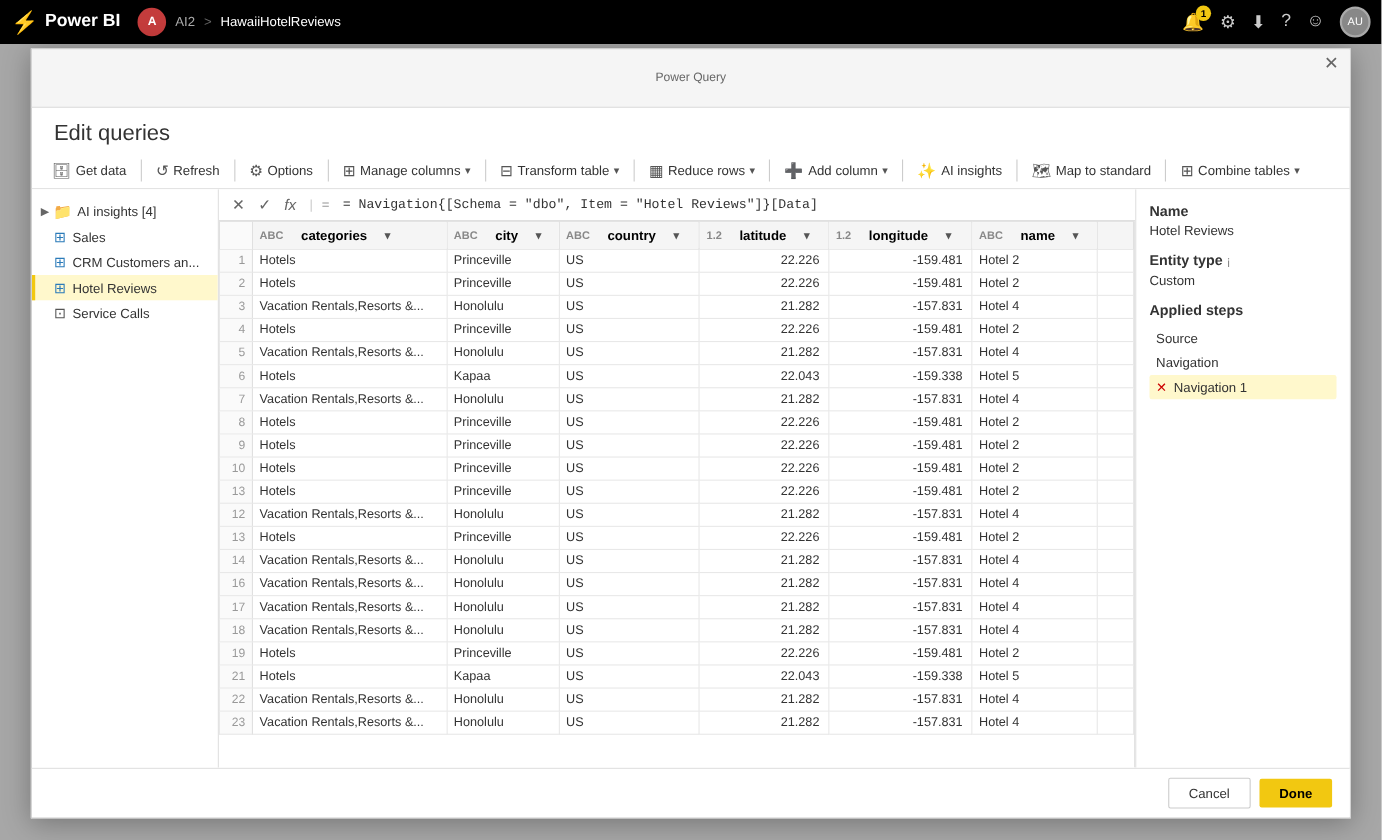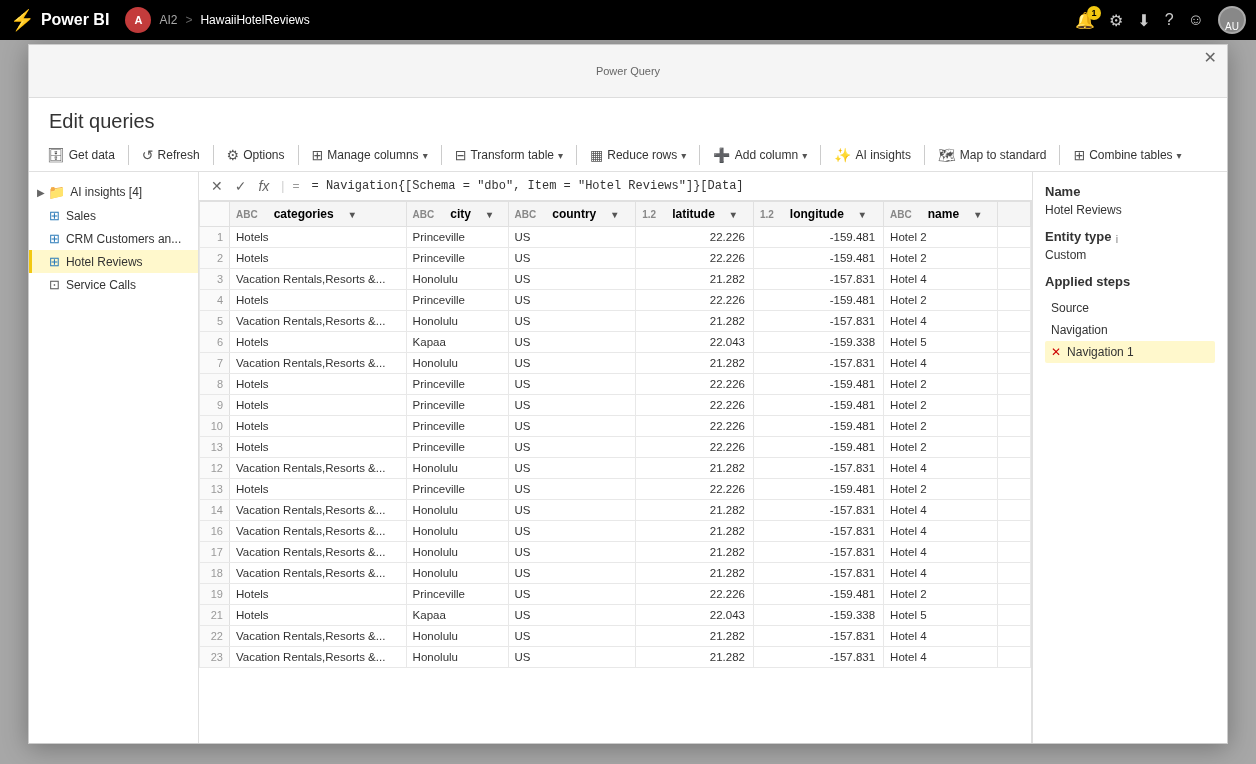--- a/index.html
+++ b/index.html
@@ -46,21 +46,21 @@
       background: #f2c811; color: #000; border-radius: 50%;
       width: 14px; height: 14px; font-size: 9px;
       display: flex; align-items: center; justify-content: center; font-weight: bold;
     }
     .topbar-user-avatar {
       width: 28px; height: 28px;
       border-radius: 50%;
       background: #888;
       border: 2px solid #aaa;
       overflow: hidden;
-      display: flex; align-items: flex-end; justify-content: center;
+      display: flex; align-items: center; justify-content: center;
       color: #fff; font-size: 10px;
     }
 
     
     .modal-overlay {
       position: absolute; top: 40px; left: 0; right: 0; bottom: 0;
       background: rgba(0,0,0,0.3);
       display: flex; align-items: flex-start; justify-content: center;
       padding-top: 4px;
     }
@@ -717,14 +717,18 @@
         <div class="step-item">
           <span>Navigation</span>
         </div>
         <div class="step-item active">
           <span class="delete-icon">✕</span>
           <span>Navigation 1</span>
         </div>
       </div>
     </div>
 
+    <div class="modal-footer">
+      <button class="btn-cancel">Cancel</button>
+      <button class="btn-done">Done</button>
+    </div>
   </div>
 </div>
 
 </body></html>

